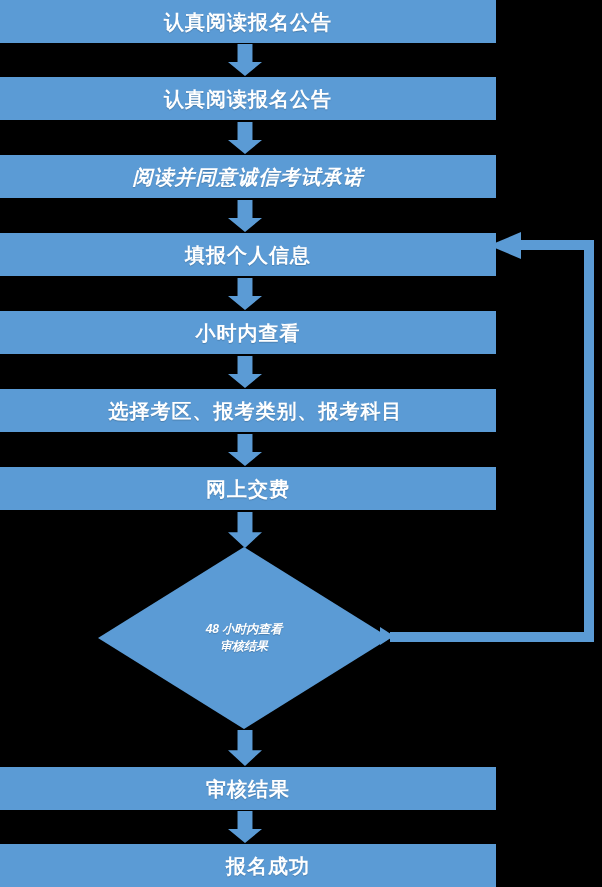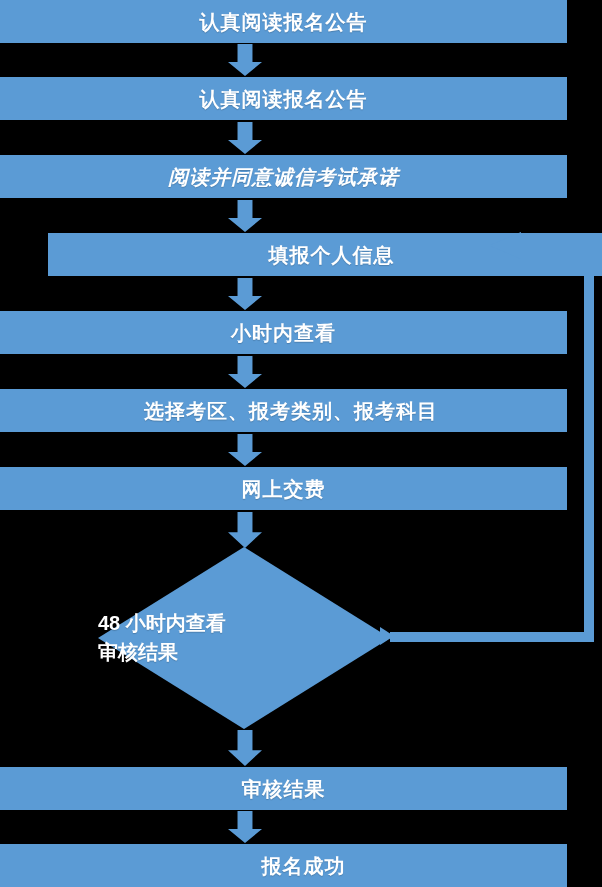--- a/index.html
+++ b/index.html
@@ -5,21 +5,21 @@
   html,body{margin:0;padding:0;background:#000;}
   body{
     width:602px;height:887px;overflow:hidden;position:relative;
     font-family:"Liberation Sans","DejaVu Sans",sans-serif;
     background:#000000;
   }
   #stage{position:absolute;left:0;top:0;width:602px;height:887px;}
 
   
   .pbox{
-    position:absolute;left:0;width:567px;
+    position:absolute;left:0;width:496px;
     background:#5B9BD5;
     display:flex;align-items:center;justify-content:center;
     color:#FFFFFF;font-weight:bold;font-size:20px;letter-spacing:1px;
     text-shadow:0 1px 1px rgba(0,0,0,.18);
     box-sizing:border-box;
     line-height:1;
     white-space:nowrap;
   }
 
   
@@ -27,24 +27,25 @@
     position:absolute;left:98px;top:547px;width:292px;height:182px;
   }
   .diamond-shape{
     position:absolute;left:0;top:0;width:100%;height:100%;
     background:#5B9BD5;
     -webkit-clip-path:polygon(50% 0%,100% 50%,50% 100%,0% 50%);
     clip-path:polygon(50% 0%,100% 50%,50% 100%,0% 50%);
   }
   .diamond-label{
     position:absolute;left:0;top:0;width:100%;height:100%;
-    display:flex;flex-direction:column;justify-content:center;
-    color:#FFFFFF;font-weight:bold;font-size:20px;line-height:1.45;
+    display:flex;flex-direction:column;align-items:center;justify-content:center;
+    color:#FFFFFF;font-weight:bold;font-size:12px;line-height:1.45;
     text-shadow:0 1px 1px rgba(0,0,0,.18);
     white-space:nowrap;
+    font-style:italic;
   }
 
   
   .varrow{
     position:absolute;
     background:#5B9BD5;
     -webkit-clip-path:polygon(28% 0%,72% 0%,72% 56%,100% 56%,50% 100%,0% 56%,28% 56%);
     clip-path:polygon(28% 0%,72% 0%,72% 56%,100% 56%,50% 100%,0% 56%,28% 56%);
   }
 
@@ -79,21 +80,21 @@
   </div>
 
   <div class="varrow" style="left:228px;top:122px;width:34px;height:32px;"></div>
 
   <div class="pbox" style="top:155px;height:43px;font-style:italic;">
     <span>阅读并同意诚信考试承诺</span>
   </div>
 
   <div class="varrow" style="left:228px;top:200px;width:34px;height:32px;"></div>
 
-  <div class="pbox" style="top:233px;height:43px;margin-left:48px;">
+  <div class="pbox" style="top:233px;height:43px;">
     <span>填报个人信息</span>
   </div>
 
   <div class="varrow" style="left:228px;top:278px;width:34px;height:32px;"></div>
 
   <div class="pbox" style="top:311px;height:43px;">
     <span>小时内查看</span>
   </div>
 
   <div class="varrow" style="left:228px;top:356px;width:34px;height:32px;"></div>

